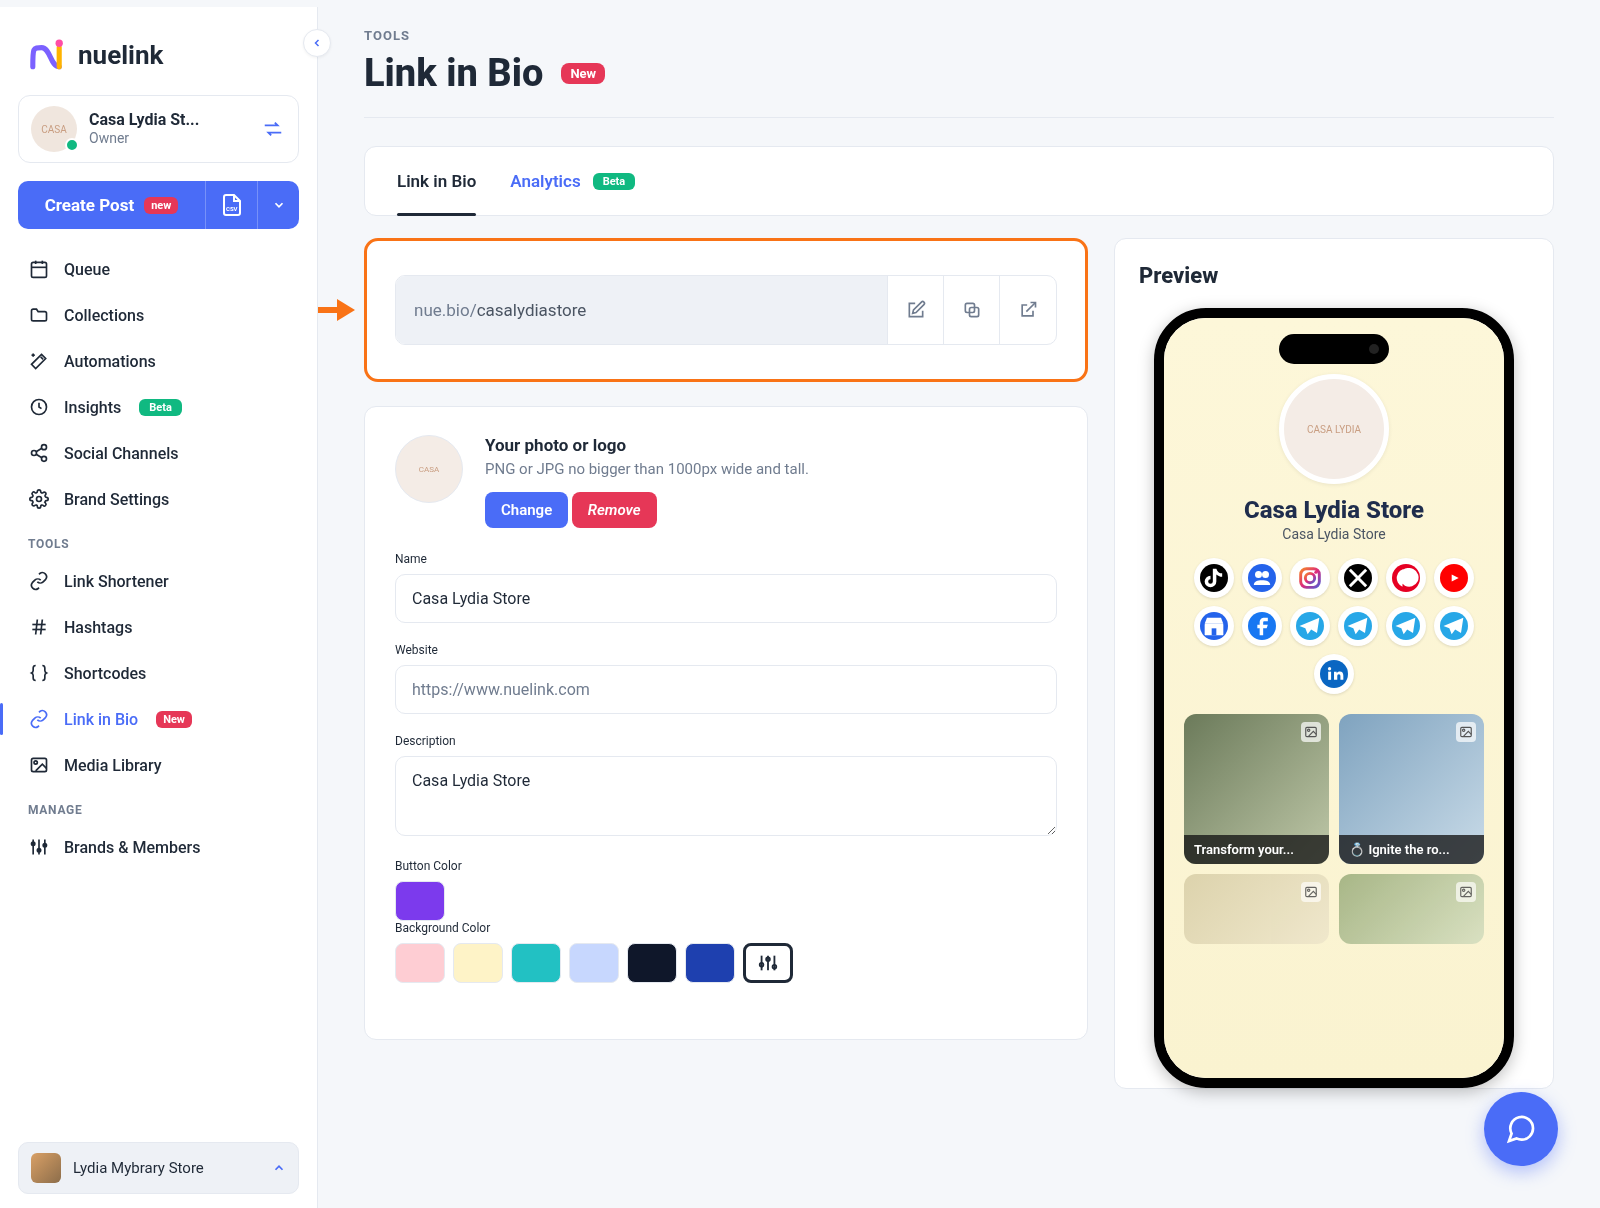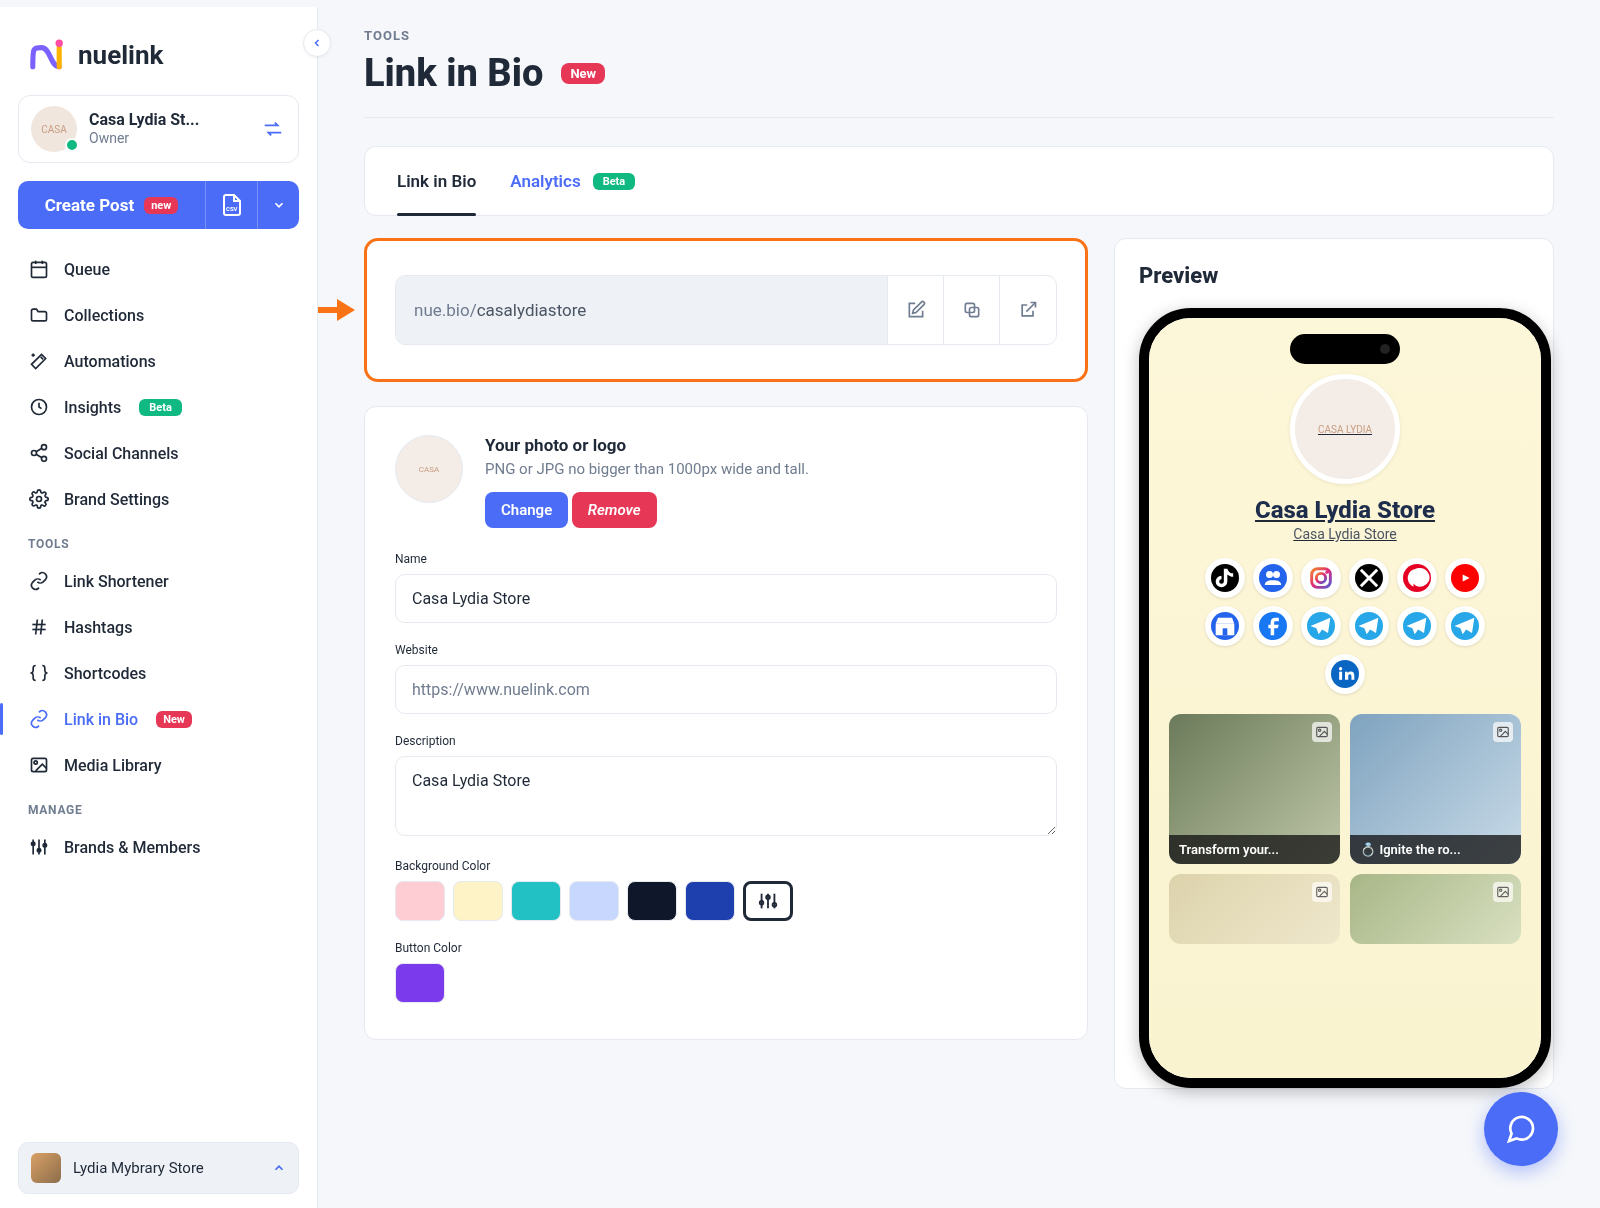--- a/index.html
+++ b/index.html
@@ -88,21 +88,21 @@
   .input::placeholder{color:var(--g5);}
   textarea.input{height:80px;resize:vertical;font-family:inherit;}
 
   .swatches{display:flex;gap:8px;align-items:center;}
   .sw{width:50px;height:40px;border-radius:8px;border:1px solid var(--g3);cursor:pointer;}
   .sw.picker{border:3px solid var(--g7);display:flex;align-items:center;justify-content:center;}
 
   
   .preview-card{background:#fff;border:1px solid var(--g3);border-radius:12px;padding:24px 24px 0;}
   .preview-title{font-size:22px;font-weight:800;margin-bottom:20px;}
-  .phone{width:412px;margin:0 auto;border:10px solid #000;border-radius:52px;overflow:hidden;position:relative;box-shadow:0 4px 16px rgba(0,0,0,0.25);text-decoration:underline;}
+  .phone{width:360px;margin:0 auto;border:10px solid #000;border-radius:52px;overflow:hidden;position:relative;box-shadow:0 4px 16px rgba(0,0,0,0.25);}
   .notch{position:absolute;top:16px;left:50%;transform:translateX(-50%);width:110px;height:30px;background:#000;border-radius:18px;z-index:2;display:flex;align-items:center;justify-content:flex-end;padding-right:10px;}
   .notch::after{content:"";width:10px;height:10px;border-radius:50%;background:#222;}
   .phone-inner{background:linear-gradient(180deg,#fdf7d9,#faf3d0);padding:56px 20px 0;display:flex;flex-direction:column;align-items:center;min-height:760px;}
   .p-avatar{width:110px;height:110px;border-radius:50%;background:#f4ece6;border:5px solid #fff;display:flex;align-items:center;justify-content:center;font-size:10px;color:#c99e82;margin-bottom:12px;box-shadow:0 1px 4px rgba(0,0,0,0.08);}
   .p-name{font-size:24px;font-weight:800;color:#1f2d4d;margin-bottom:2px;}
   .p-sub{font-size:14px;color:#4b5563;margin-bottom:16px;}
   .socials{display:flex;flex-wrap:wrap;justify-content:center;gap:8px;width:280px;margin-bottom:20px;}
   .soc{width:40px;height:40px;border-radius:50%;background:#fff;display:flex;align-items:center;justify-content:center;box-shadow:0 1px 3px rgba(0,0,0,0.12);}
   .grid{display:grid;grid-template-columns:1fr 1fr;gap:10px;width:100%;}
   .gcard{border-radius:12px;overflow:hidden;position:relative;height:150px;}
@@ -381,20 +381,26 @@
             <div class="label">Name</div>
             <input class="input" value="Casa Lydia Store" style="">
           </div>
           <div class="field">
             <div class="label">Website</div>
             <input class="input" placeholder="https://www.nuelink.com" style="">
           </div>
           <div class="field">
             <div class="label">Description</div>
             <textarea class="input" style="">Casa Lydia Store</textarea>
+          </div>
+          <div class="field" style="margin-bottom:0">
+            <div class="label">Button Color</div>
+            <div class="swatches">
+              <div class="sw" id="btn-sw" style="background: rgb(124, 58, 237);"></div>
+            </div>
           </div>
           <div class="field">
             <div class="label">Background Color</div>
             <div class="swatches" id="bg-swatches">
                 <div class="sw" style="background: rgb(254, 205, 211);"></div>
                 <div class="sw" style="background: rgb(254, 243, 199);"></div>
                 <div class="sw" style="background: rgb(34, 193, 195);"></div>
                 <div class="sw" style="background: rgb(199, 215, 254);"></div>
                 <div class="sw" style="background: rgb(15, 23, 42);"></div>
                 <div class="sw" style="background: rgb(30, 64, 175);"></div>
@@ -403,26 +409,20 @@
                     <line x1="5" y1="4" x2="5" y2="20"></line>
                     <line x1="12" y1="4" x2="12" y2="20"></line>
                     <line x1="19" y1="4" x2="19" y2="20"></line>
                     <circle cx="5" cy="14" r="2"></circle>
                     <circle cx="12" cy="8" r="2"></circle>
                     <circle cx="19" cy="16" r="2"></circle>
                   </svg>
                 </div>
               </div>
           </div>
-          <div class="field" style="margin-bottom:0">
-            <div class="label">Button Color</div>
-            <div class="swatches">
-              <div class="sw" id="btn-sw" style="background: rgb(124, 58, 237);"></div>
-            </div>
-          </div>
         </div>
       </div>
 
       <div class="col-right">
         <div class="preview-card">
           <div class="preview-title">Preview</div>
           <div class="phone">
             <div class="notch"></div>
             <div class="phone-inner">
               <div class="p-avatar">CASA LYDIA</div>

